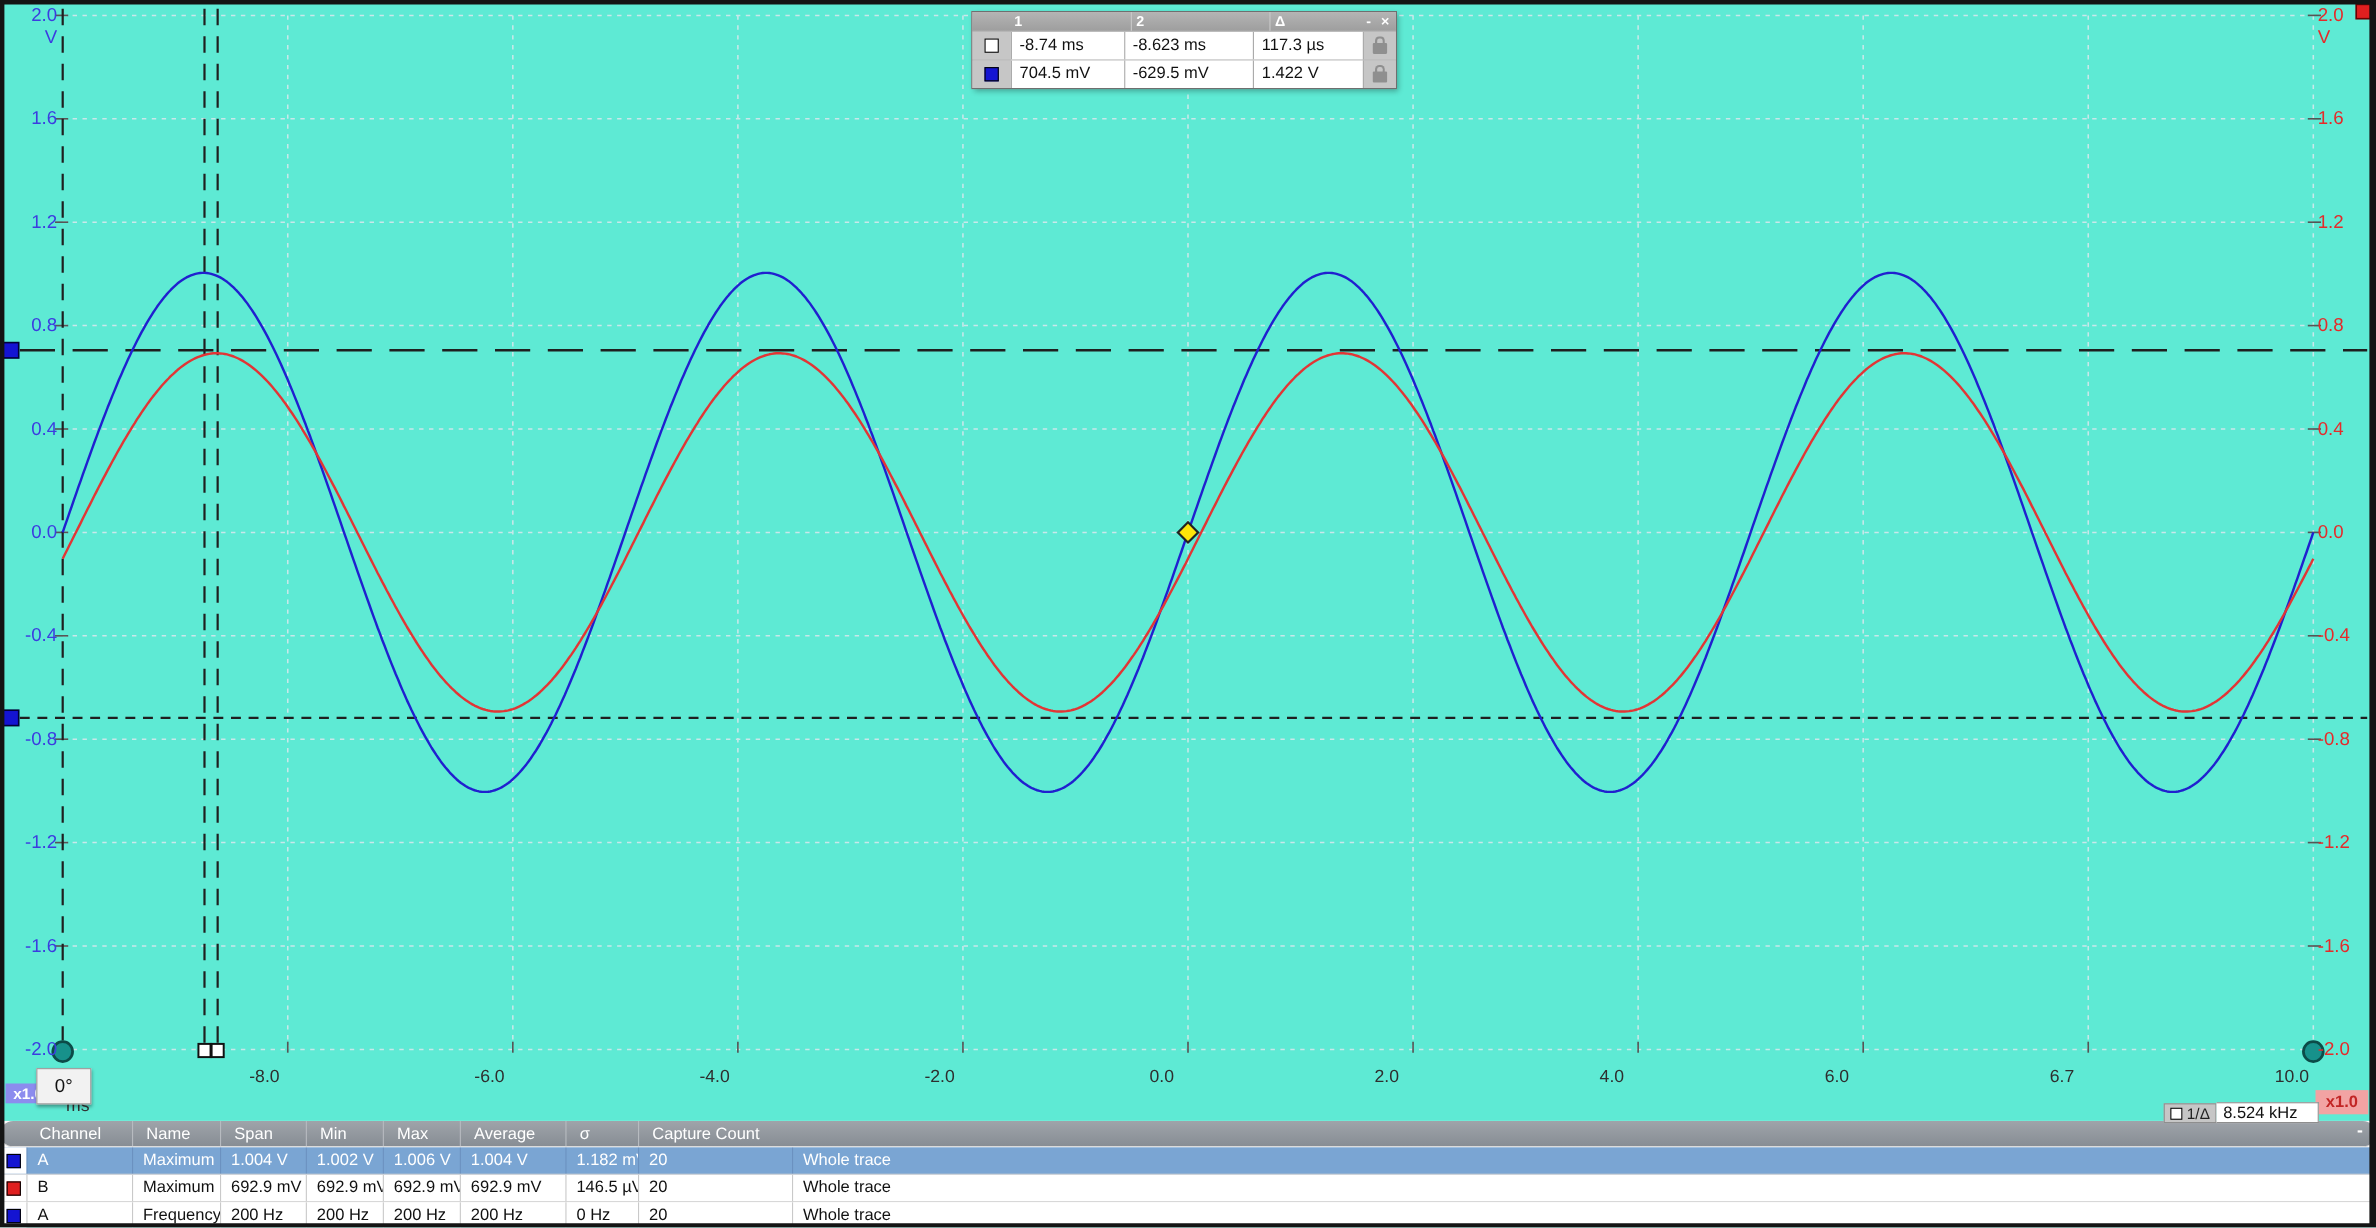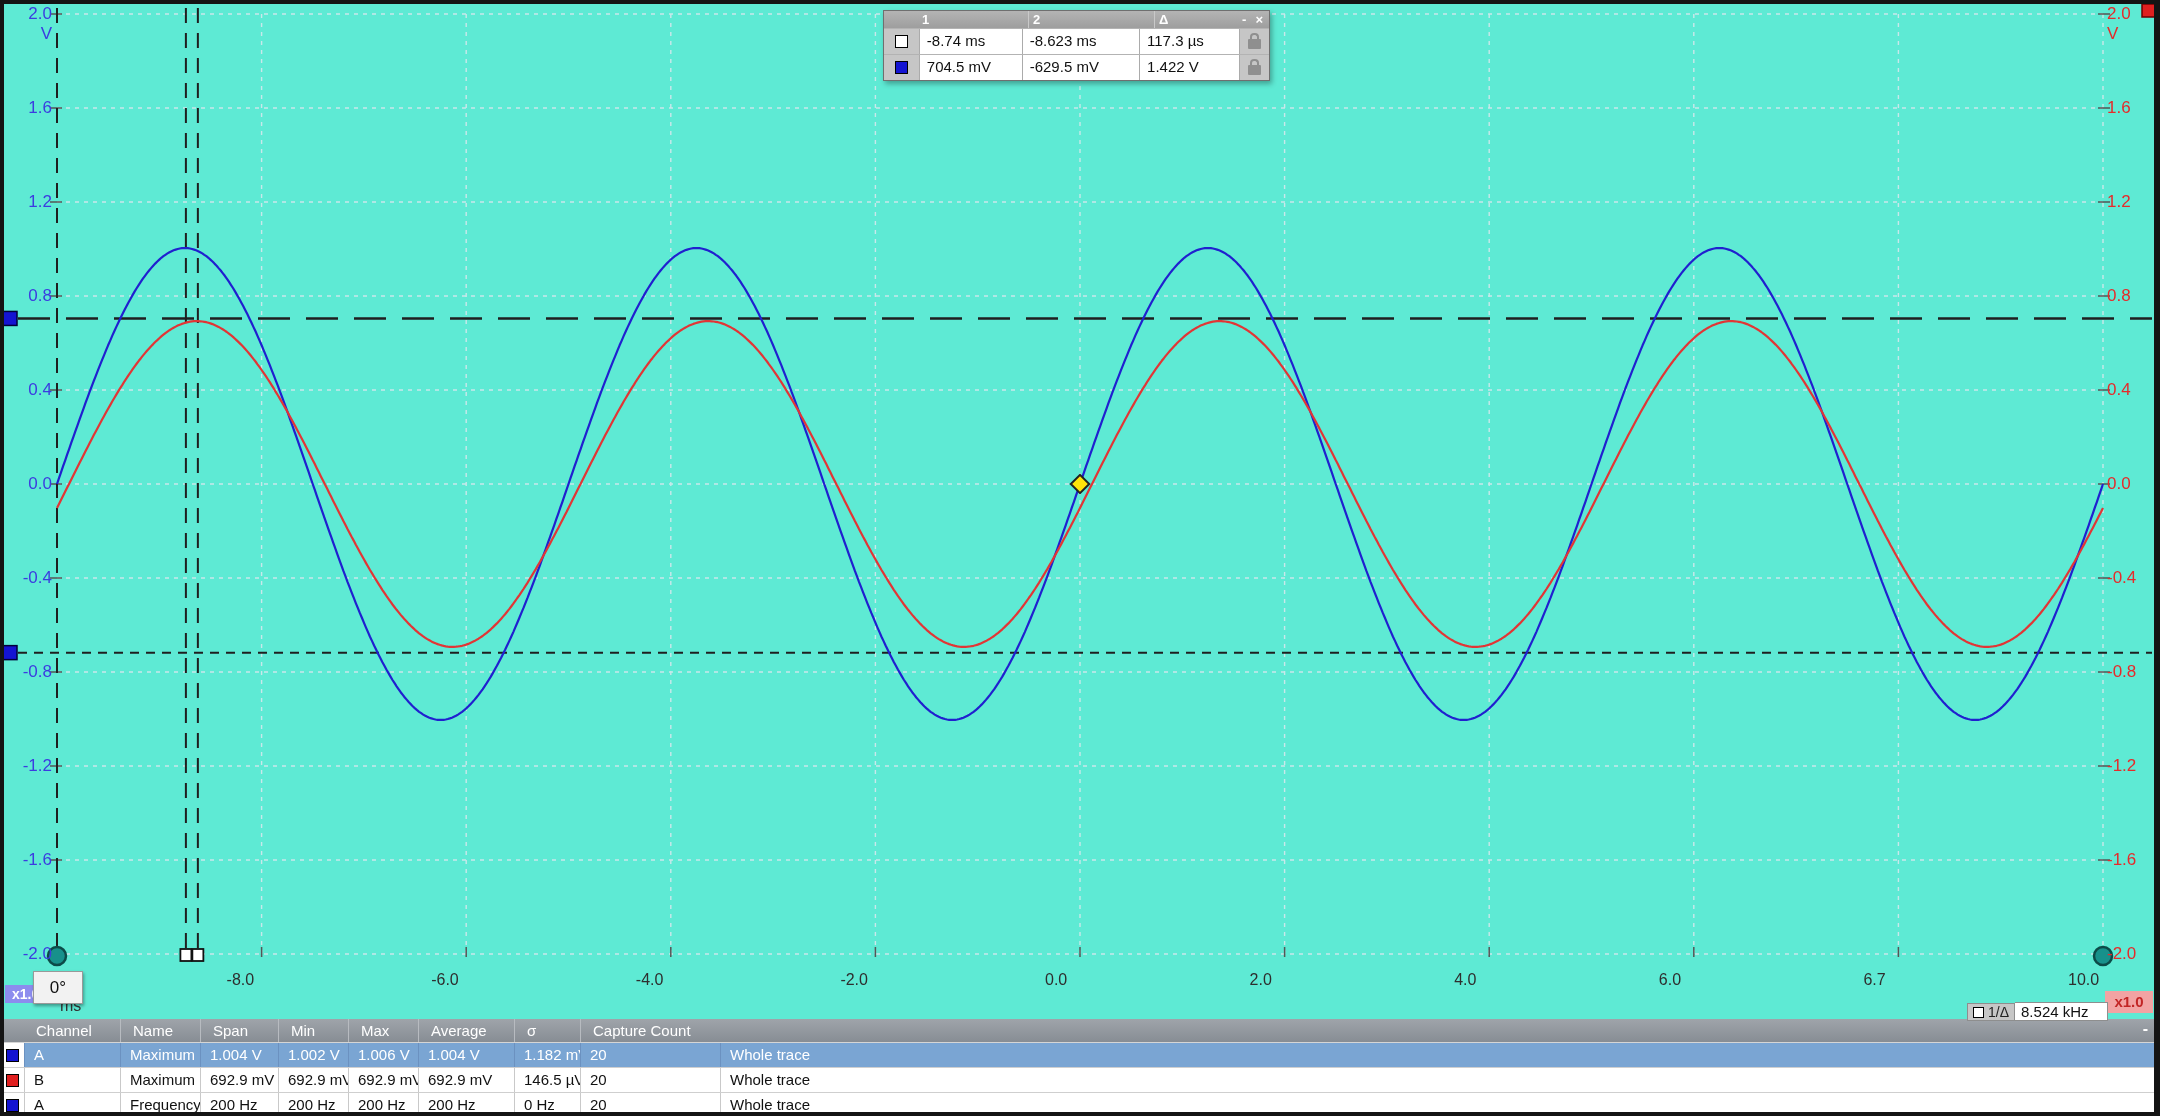--- a/index.html
+++ b/index.html
@@ -238,21 +238,21 @@
     </span>
     <span class="white">8.524 kHz</span>
   </div>
 
   <div class="badge bleft">x1.0</div>
   <div class="badge bright">x1.0</div>
 
   <div class="ptip">0°</div>
 
   <div class="mtable">
-    <div class="mhead" id="mHead" style="grid-template-columns: 24px 96px 80px 78px 70px 70px 96px 66px 140px 1fr;">
+    <div class="mhead" id="mHead" style="grid-template-columns: 24px 96px 80px 78px 70px 70px 96px 66px 140px 1fr; border-radius: 12px;">
         <span></span>
         <span class="hc">Channel</span>
         <span class="hc bl">Name</span>
         <span class="hc bl">Span</span>
         <span class="hc bl">Min</span>
         <span class="hc bl">Max</span>
         <span class="hc bl">Average</span>
         <span class="hc bl">σ</span>
         <span class="hc bl">Capture Count</span>
         <span class="hmin">-</span>

